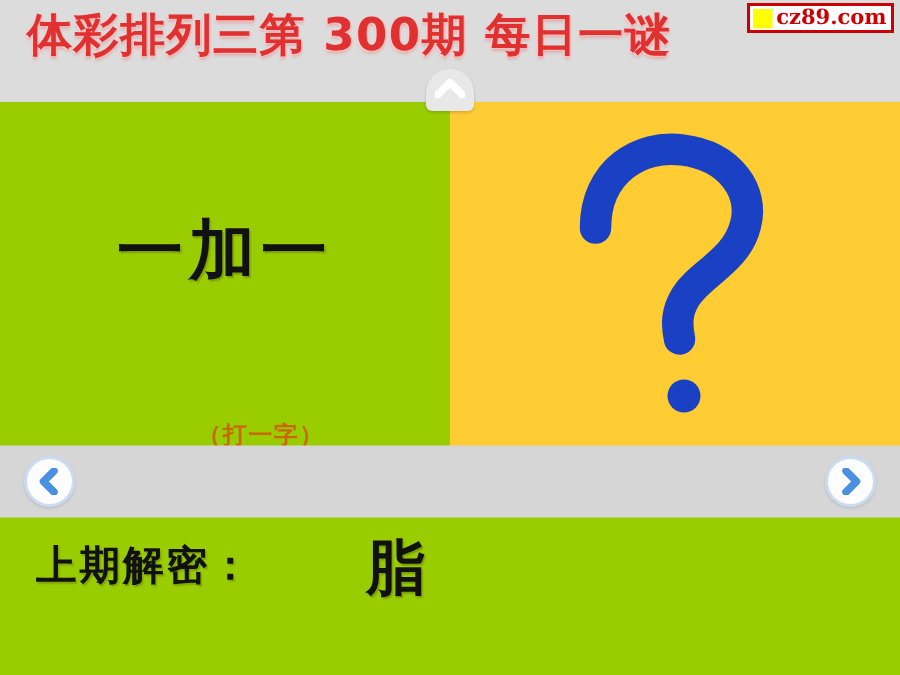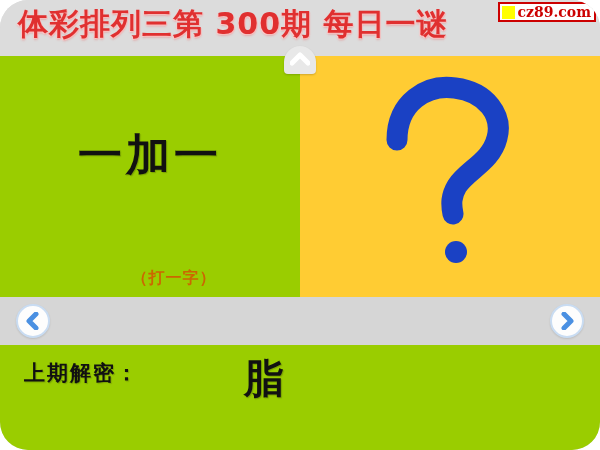--- a/index.html
+++ b/index.html
@@ -9,21 +9,20 @@
   }
   body {
     font-family: "DejaVu Sans", "Liberation Sans", sans-serif;
   }
   #app {
     position: relative;
     width: 600px;
     height: 450px;
     overflow: hidden;
     background: #dcdcdc;
-    border-radius: 28px;
   }
 
   
   .header {
     position: absolute;
     left: 0; top: 0;
     width: 600px; height: 50px;
     background: #dcdcdc;
   }
   .header-title {
@@ -62,21 +61,21 @@
     font-size: 14px;
     font-weight: bold;
     color: #cc0000;
     line-height: 14px;
     white-space: nowrap;
   }
 
   
   .panels {
     position: absolute;
-    left: 0; top: 56px;
+    left: 0; top: 68px;
     width: 600px; height: 245px;
   }
   .panel-left {
     position: absolute;
     left: 0; top: 0;
     width: 300px; height: 245px;
     background: #9ACD00;
   }
   .panel-right {
     position: absolute;
@@ -155,21 +154,21 @@
   .answer-band {
     position: absolute;
     left: 0; top: 345px;
     width: 600px; height: 105px;
     background: #9ACD00;
   }
   .answer-label {
     position: absolute;
     left: 24px; top: 14px;
     font-family: "DejaVu Sans", "Liberation Sans", sans-serif;
-    font-size: 21px;
+    font-size: 27px;
     font-weight: bold;
     color: #111111;
     letter-spacing: 2px;
     text-shadow: 1px 1px 1px rgba(60,80,0,0.3);
   }
   .answer-value {
     position: absolute;
     left: 244px; top: 6px;
     font-family: "DejaVu Sans", "Liberation Sans", sans-serif;
     font-size: 40px;

